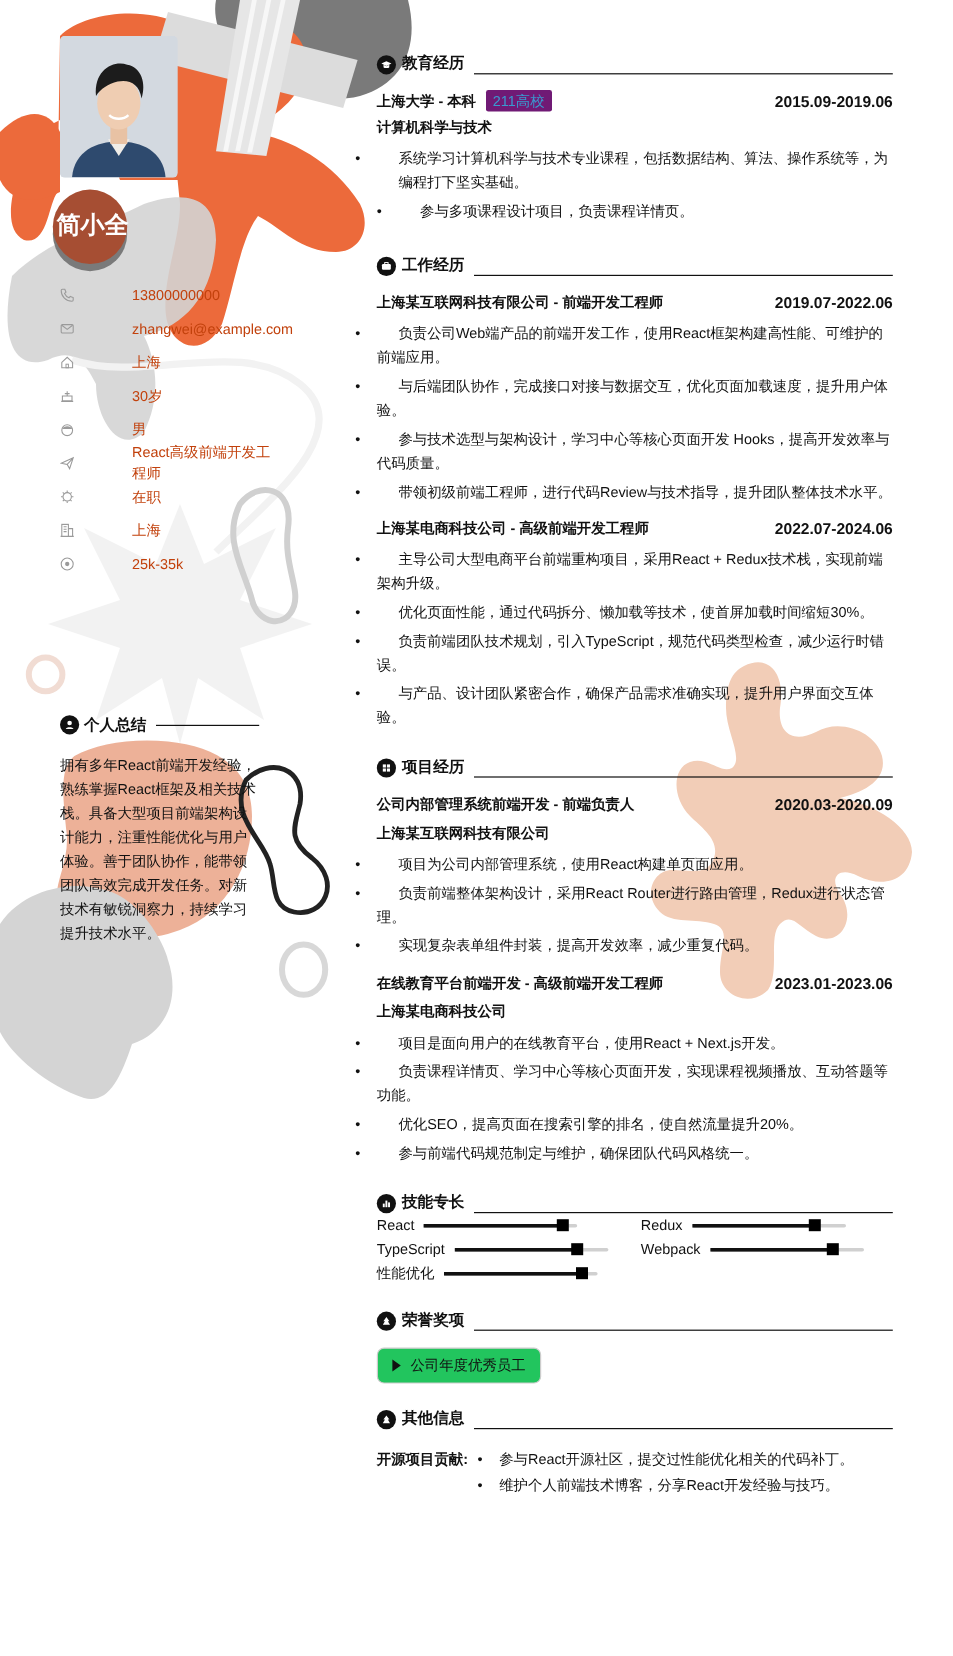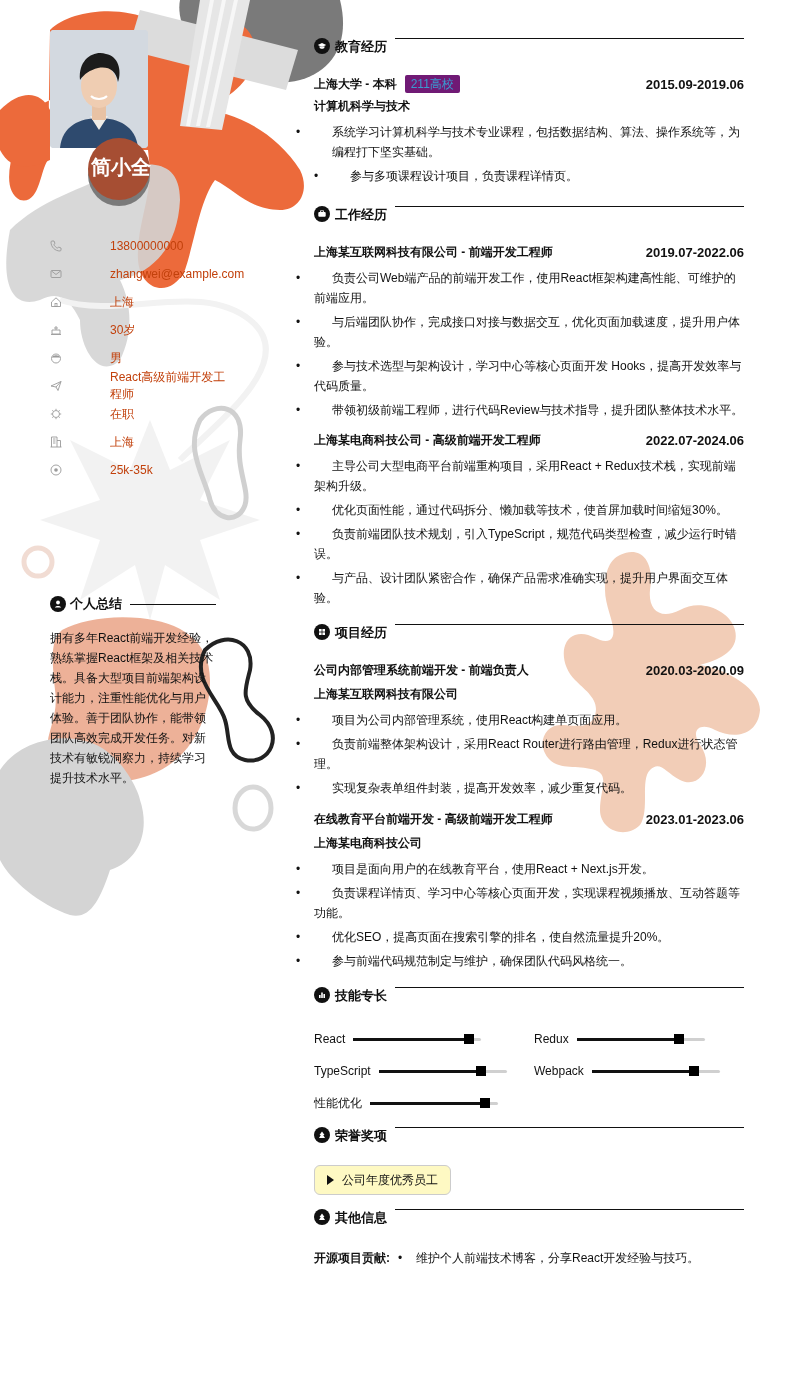--- a/index.html
+++ b/index.html
@@ -6,61 +6,61 @@
   html, body { width: 794px; height: 1380px; background: #ffffff; overflow: hidden; }
   body { position: relative; font-family: "Liberation Sans", "DejaVu Sans", sans-serif; color: #111; font-size: 12px; }
 
   .bg { position: absolute; left: 0; top: 0; width: 794px; height: 1380px; z-index: 0; pointer-events: none; }
 
   .page { position: absolute; left: 0; top: 0; width: 794px; height: 1380px; z-index: 1; }
 
   
   .left { position: absolute; left: 50px; top: 30px; width: 170px; }
   .photo { position: absolute; left: 0; top: 0; width: 98px; height: 118px; border-radius: 4px; overflow: hidden; background: #d3d9e0; }
-  .name-wrap { position: absolute; left: -8px; top: 106px; width: 70px; height: 70px; margin-left: 44px; }
+  .name-wrap { position: absolute; left: -8px; top: 126px; width: 70px; height: 70px; }
   .name-circle { position: absolute; left: 2px; top: 2px; width: 62px; height: 62px; border-radius: 50%; background: #a64e33; box-shadow: 0 6px 0 0 #7a7a7a; }
   .name-text { position: absolute; left: 0; top: 18px; width: 70px; text-align: center; color: #fff; font-size: 20px; font-weight: bold; letter-spacing: 0px; }
 
   .info-list { position: absolute; left: 0; top: 202px; width: 180px; }
   .info-item { display: flex; align-items: center; height: 28px; font-size: 12px; color: #c2410c; gap: 40px; }
   .info-icon { width: 12px; height: 12px; margin-right: 8px; display: inline-flex; align-items: center; justify-content: center; color: #9a9a9a; }
   .info-icon svg { width: 12px; height: 12px; }
 
   .summary { position: absolute; left: 50px; top: 594px; width: 166px; }
   .sec-head-left { display: flex; align-items: center; height: 20px; }
   .sec-head-left .title { font-size: 13px; font-weight: bold; margin-left: 4px; white-space: nowrap; }
   .sec-head-left .rule { flex: 1; height: 1px; background: #111; margin-left: 8px; }
   .summary-text { margin-top: 14px; font-size: 12px; line-height: 20px; color: #111; width: 164px; }
 
   
   .right { position: absolute; left: 314px; top: 38px; width: 430px; }
   .section { margin-bottom: 0; }
-  .sec-head { display: flex; align-items: flex-start; height: 24px; }
+  .sec-head { display: flex; align-items: flex-end; height: 24px; }
   .sec-icon { width: 16px; height: 16px; border-radius: 50%; background: #111; display: inline-flex; align-items: center; justify-content: center; flex: none; }
   .sec-icon svg { width: 10px; height: 10px; }
   .sec-title { font-size: 13px; font-weight: bold; margin-left: 5px; white-space: nowrap; }
   .sec-rule { flex: 1; height: 1px; background: #111; margin-left: 8px; }
 
   .entry-head { display: flex; justify-content: space-between; align-items: center; height: 20px; font-weight: bold; font-size: 12px; }
   .entry-head .date { font-size: 13px; }
   .tag { display: inline-block; margin-left: 8px; padding: 0 6px; background: #701a75; color: #3a9ad0; font-weight: normal; font-size: 12px; line-height: 18px; border-radius: 2px; }
   .sub { font-weight: bold; font-size: 12px; height: 20px; line-height: 20px; margin-top: 4px; }
   ul.bullets { list-style: none; margin-top: 6px; }
   ul.bullets li { position: relative; font-size: 12px; line-height: 20px; margin-bottom: 4px; text-indent: 18px; }
   ul.bullets li::before { content: "•"; position: absolute; left: -18px; top: 0; text-indent: 0; width: 18px; }
   ul.bullets li { padding-left: 0; }
 
-  .skills { display: grid; grid-template-columns: 220px 210px; row-gap: 12px; margin-top: 18px; }
+  .skills { display: grid; grid-template-columns: 220px 210px; margin-top: 0; }
   .skill { display: flex; align-items: center; height: 20px; font-size: 12px; }
   .skill .label { white-space: nowrap; margin-right: 8px; }
   .skill .track { position: relative; height: 3px; background: #d0d0d0; width: 128px; border-radius: 2px; }
   .skill .fill { position: absolute; left: 0; top: 0; height: 3px; background: #111; }
   .skill .thumb { position: absolute; top: -4px; width: 10px; height: 10px; background: #000; margin-left: -5px; }
 
-  .award-btn { display: inline-flex; align-items: center; margin-top: 14px; height: 30px; padding: 4px 12px; border: 1px solid #ccc; border-radius: 6px; font-size: 12px; background: #fef9c3; }
+  .award-btn { display: inline-flex; align-items: center; margin-top: 14px; height: 30px; padding: 4px 12px; border: 1px solid #ccc; border-radius: 6px; font-size: 12px; background: #22c55e; }
   .award-btn .play { width: 0; height: 0; border-left: 7px solid #111; border-top: 5px solid transparent; border-bottom: 5px solid transparent; margin-right: 8px; }
 
   .other-row { display: flex; margin-top: 14px; font-size: 12px; }
   .other-label { font-weight: bold; white-space: nowrap; width: 84px; line-height: 22px; }
   .other-list { list-style: none; }
   .other-list li { position: relative; line-height: 22px; padding-left: 18px; }
   .other-list li::before { content: "•"; position: absolute; left: 0; }
 </style>
 </head>
 <body>
@@ -385,19 +385,20 @@
             <svg viewBox="0 0 10 10">
               <path d="M5 1.5 L7.5 5 L6.2 5 L8 8 L2 8 L3.8 5 L2.5 5 Z" fill="#fff"></path>
             </svg>
           </span>
         <span class="sec-title">其他信息</span>
         <span class="sec-rule"></span>
       </div>
       <div class="other-row">
         <span class="other-label">开源项目贡献:</span>
         <ul class="other-list">
+          <li>参与React开源社区，提交过性能优化相关的代码补丁。</li>
           <li>维护个人前端技术博客，分享React开发经验与技巧。</li>
         </ul>
       </div>
     </div>
 
   </div>
 </div>
 
 </body></html>

